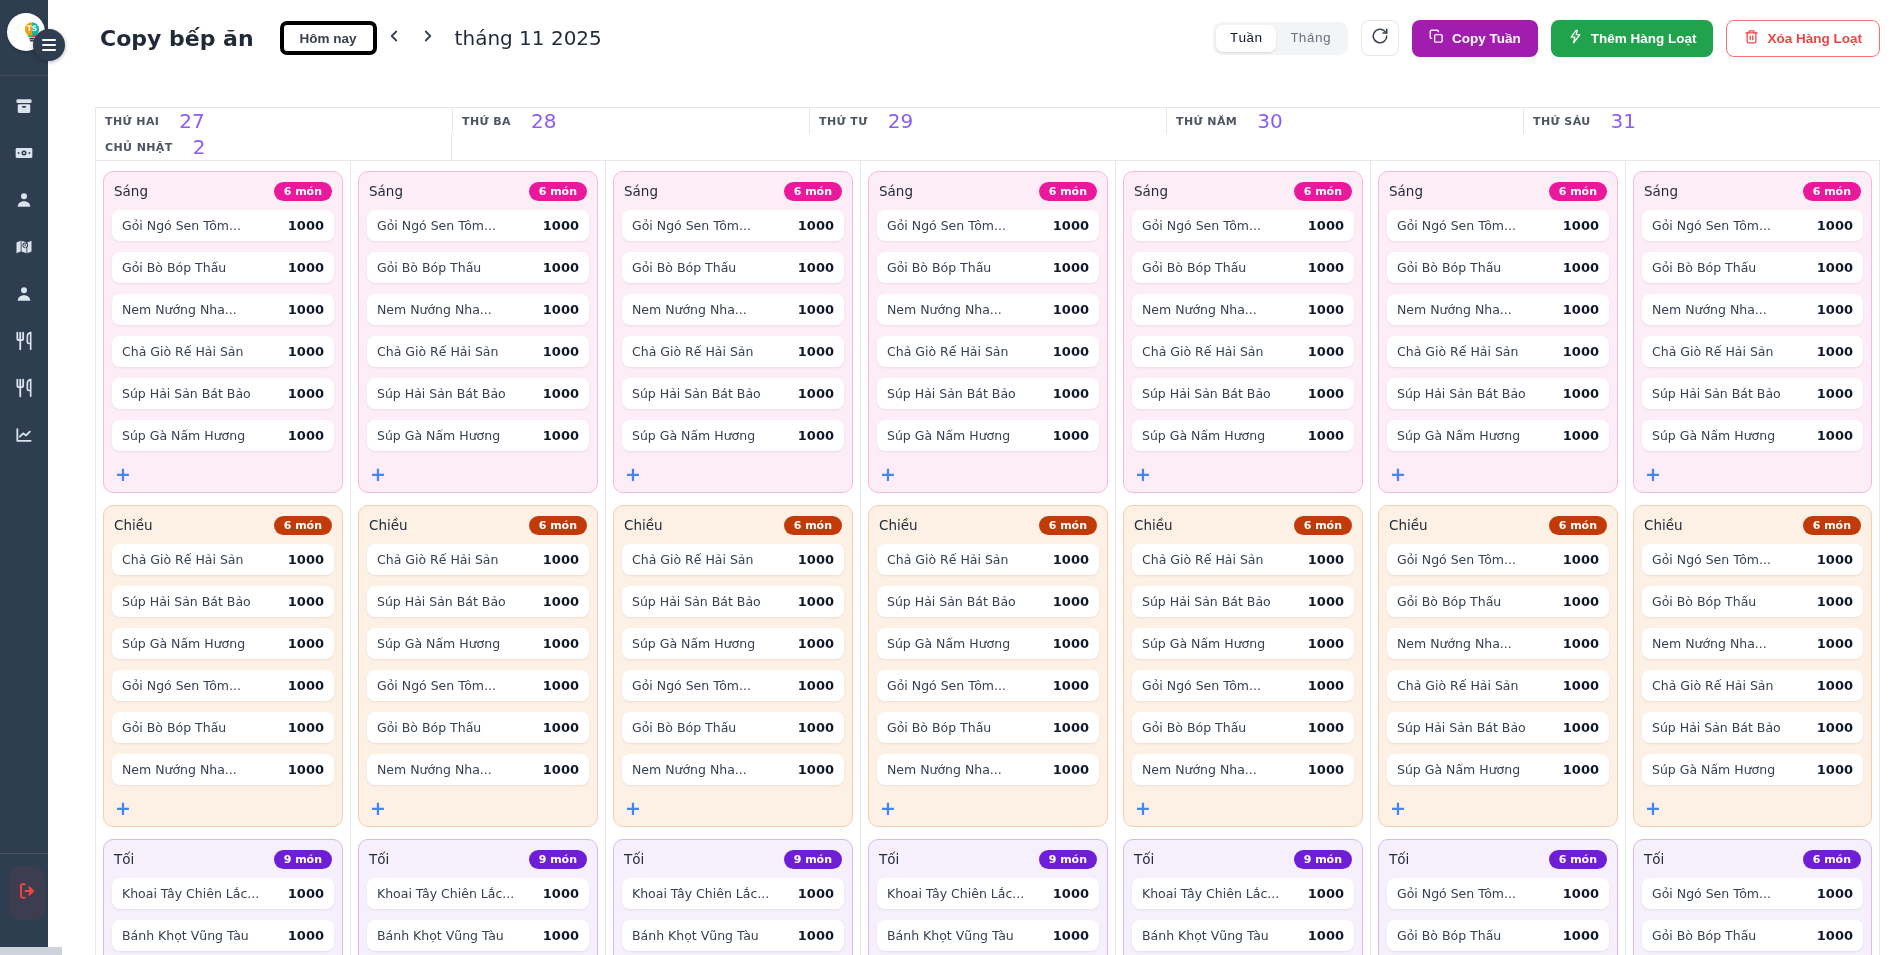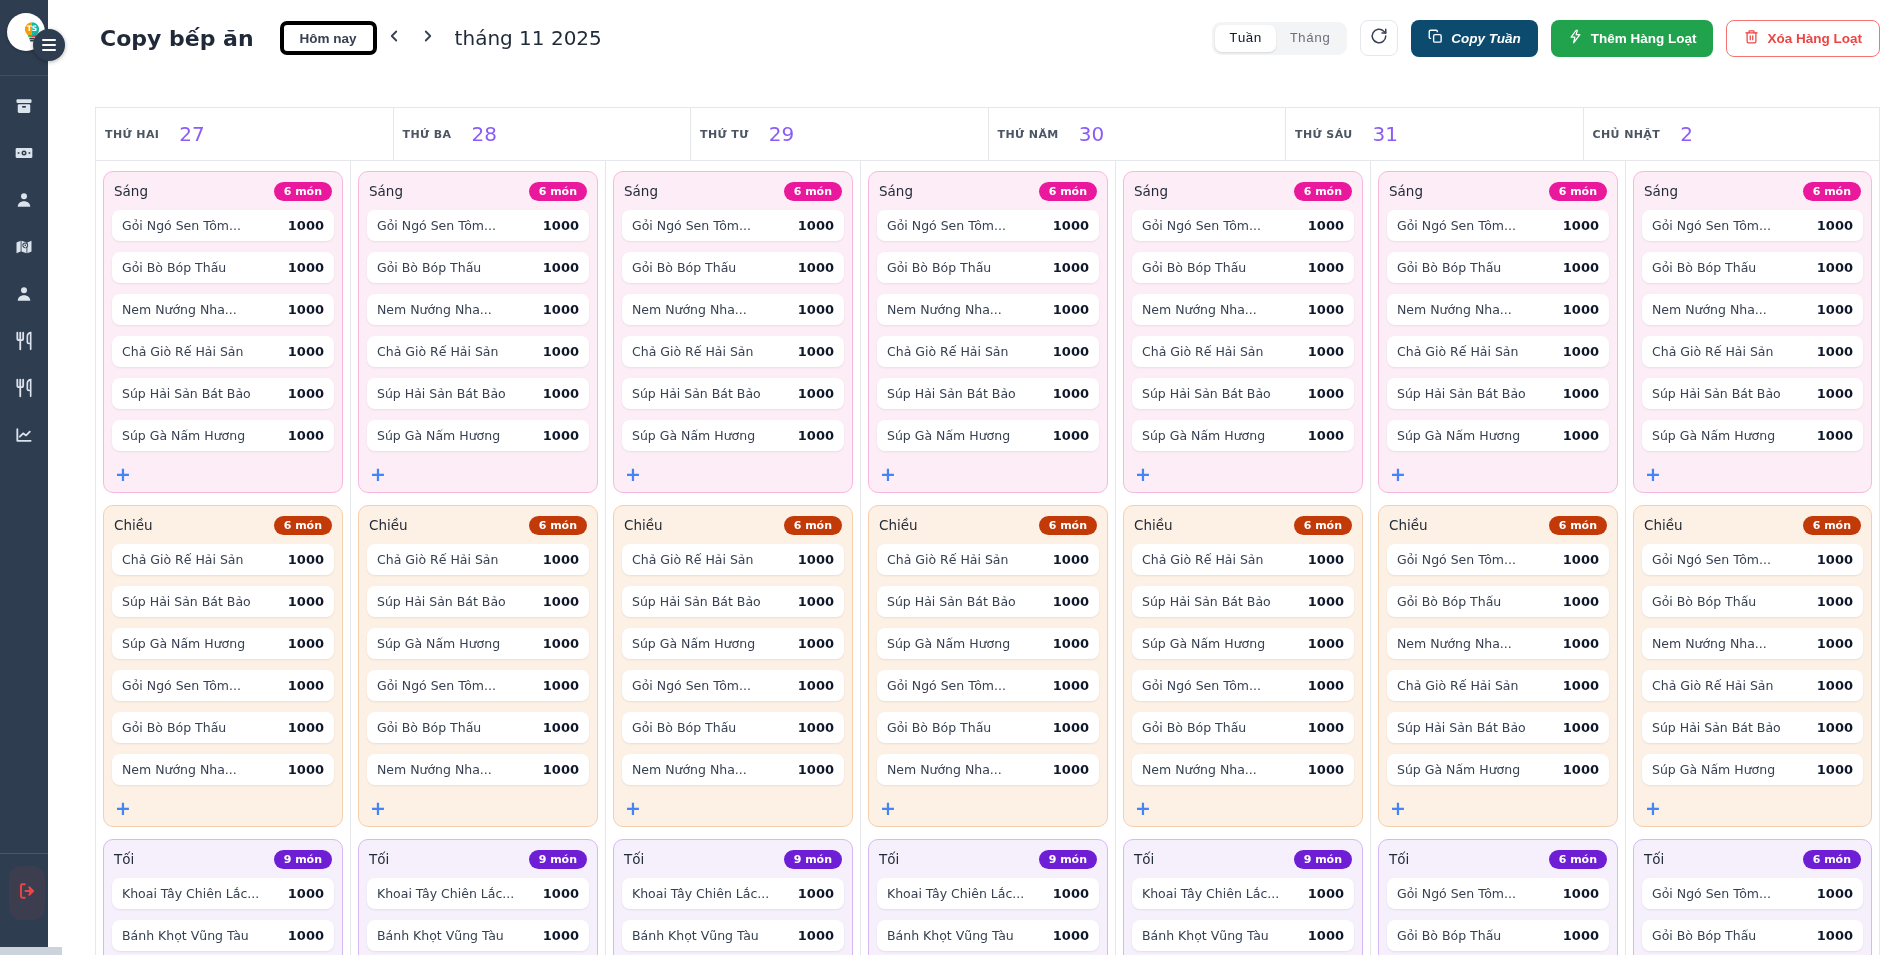--- a/index.html
+++ b/index.html
@@ -41,21 +41,21 @@
   .refresh-btn { width:38px; height:36px; border:1px solid #e5e7eb; border-radius:8px; background:#fff;
     display:flex; align-items:center; justify-content:center; cursor:pointer; color:#374151; }
   .btn { height:37px; padding:0 17px; border-radius:8px; font-size:13.5px; font-weight:600;
     display:flex; align-items:center; gap:8px; cursor:pointer; border:none; }
   .btn svg { width:15px; height:15px; }
   .btn-green { color:#fff; }
   .btn-danger { background:#fff; }
 
   
   .grid { margin:31px 21px 0 47px; }
-  .day-head-row { display:grid; grid-template-columns:repeat(6,1fr); height:54px;
+  .day-head-row { display:grid; grid-template-columns:repeat(5,1fr); height:54px;
     border-top:1px solid #e5e7eb; border-bottom:1px solid #e5e7eb; }
   .day-head { border-left:1px solid #e5e7eb; display:flex; align-items:center; gap:20px; padding-left:9px; }
   .day-head:last-child { border-right:1px solid #e5e7eb; }
   .day-name { font-size:11px; font-weight:600; color:#4b5563; letter-spacing:.4px; }
   .day-num { font-size:20px; color:#8b5cf6; }
   .day-body-row { display:grid; grid-template-columns:repeat(7,1fr); height:794px; }
   .day-col { border-left:1px solid #e5e7eb; padding:10px 7px 0; }
   .day-col:last-child { border-right:1px solid #e5e7eb; }
 
   .meal-card { border:1px solid; border-radius:10px; padding:8px 8px 2px; margin-bottom:12px; }
@@ -196,21 +196,21 @@
         <div class="seg-btn active">Tuần</div>
         <div class="seg-btn">Tháng</div>
       </div>
       <div class="refresh-btn">
           <span>
         <svg width="18" height="18" viewBox="0 0 24 24" fill="none" stroke="currentColor" stroke-width="2" stroke-linecap="round" stroke-linejoin="round">
               <path d="M21 12a9 9 0 1 1-2.64-6.36L21 8"></path>
               <polyline points="21 3 21 8 16 8"></polyline>
             </svg></span>
         </div>
-      <button class="btn btn-green" id="btn-copy" style="background: #0c4a6e; font-style: italic;">
+      <button class="btn btn-green" id="btn-copy" style="background: #a21caf;">
         <span><svg viewBox="0 0 24 24" fill="none" stroke="#fff" stroke-width="2.2">
               <rect x="9" y="9" width="12" height="12" rx="2"></rect>
               <path d="M5 15H4a2 2 0 0 1-2-2V4a2 2 0 0 1 2-2h9a2 2 0 0 1 2 2v1"></path>
             </svg></span>
         <span>Copy Tuần</span>
         </button>
       <button class="btn btn-green" id="btn-bulk" style="background: rgb(33, 162, 76);">
         <span><svg viewBox="0 0 24 24" fill="none" stroke="#fff" stroke-width="2" stroke-linejoin="round">
               <path d="M13 2 5 13h6l-2 9 10-13h-6l2-7z"></path>
             </svg></span>

